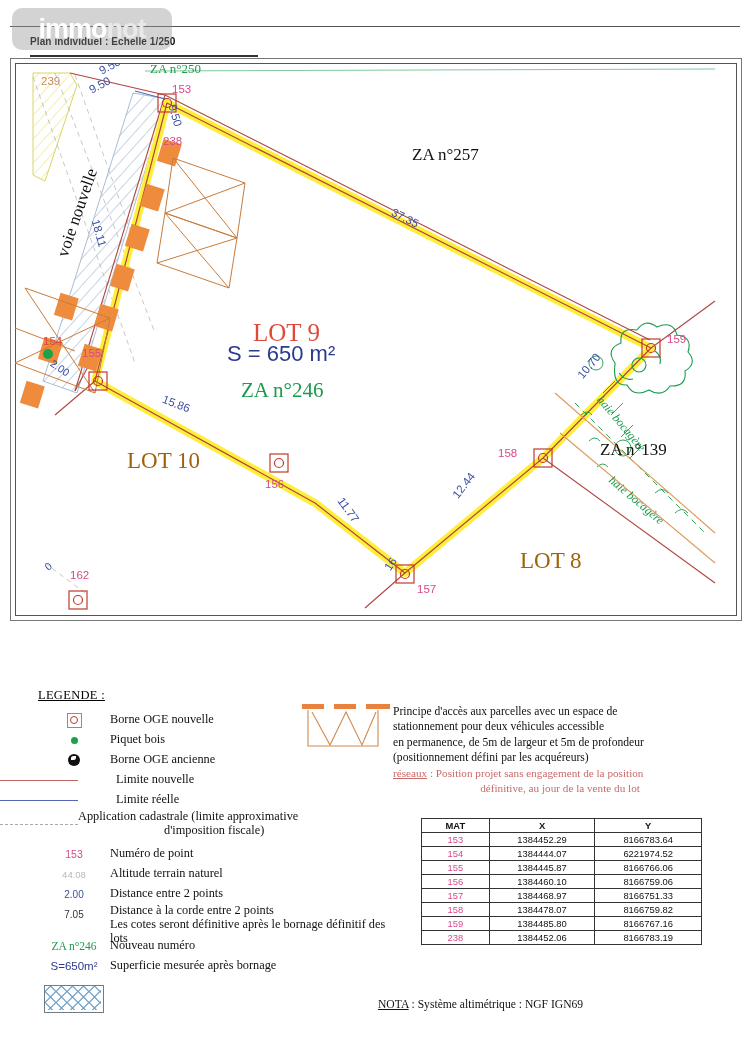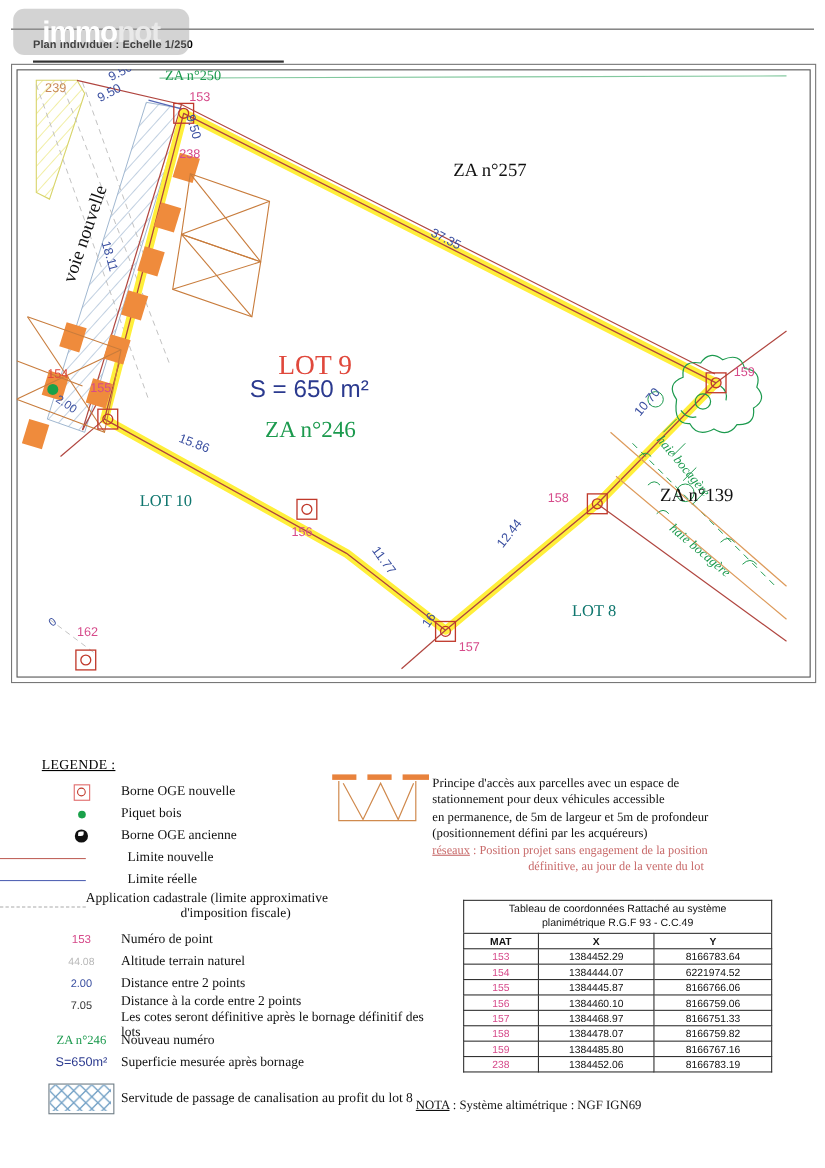--- a/index.html
+++ b/index.html
@@ -29,21 +29,21 @@
 
   
   #plan{position:absolute;left:15px;top:63px;width:720px;height:551px;overflow:hidden;}
   #plan svg{position:absolute;left:0;top:0;}
 
   
   .mlabel{position:absolute;white-space:nowrap;pointer-events:none;}
   .lot9-t{font-size:25px;color:#e0483c;font-family:"Liberation Serif",serif;}
   .lot9-s{font-size:22px;color:#2b3a8f;font-family:"Liberation Sans",sans-serif;}
   .lot9-za{font-size:21px;color:#1c9a4e;font-family:"Liberation Serif",serif;}
-  .lotname{font-size:15px;color:#0f766e;font-family:"Liberation Serif",serif;}
+  .lotname{font-size:23px;color:#a16207;font-family:"Liberation Serif",serif;}
   .zaname{font-size:17px;color:#111;font-family:"Liberation Serif",serif;}
   .ptnum{font-size:11.5px;color:#d64a8a;font-family:"Liberation Sans",sans-serif;}
   .dim{font-size:11.5px;color:#3a4fa0;font-family:"Liberation Sans",sans-serif;}
   .dim-sm{font-size:10.5px;color:#3a4fa0;font-family:"Liberation Sans",sans-serif;}
   .voie{font-size:17px;color:#111;font-family:"Liberation Serif",serif;}
   .haie{font-size:12px;color:#1c9a4e;font-family:"Liberation Serif",serif;font-style:italic;}
   .za257top{font-size:12px;color:#1c9a4e;font-family:"Liberation Serif",serif;}
 
   
   #legend{position:absolute;left:38px;top:688px;width:360px;}
@@ -379,21 +379,20 @@
     </div>
 
     <div class="lrow hatchrow" style="margin-top:6px;">
       <div class="lsym">
         <span class="sym-hatch">
           <svg width="56" height="24">
             <rect width="56" height="24" fill="url(#hatchLeg)"></rect>
           </svg>
         </span>
       </div>
-      <div class="ltxt">Servitude de passage de canalisation au profit du lot 8</div>
     </div>
   </div>
 
   <svg id="access-sym" viewBox="0 0 92 60">
     <rect x="2" y="2" width="22" height="5" fill="#e8823c"></rect>
     <rect x="34" y="2" width="22" height="5" fill="#e8823c"></rect>
     <rect x="66" y="2" width="24" height="5" fill="#e8823c"></rect>
     <path d="M8,8 L8,44 L78,44 L78,8" fill="none" stroke="#d08a4e" stroke-width="1.1"></path>
     <path d="M12,10 L30,43 L46,10 L62,43 L76,10" fill="none" stroke="#d08a4e" stroke-width="1.1"></path>
   </svg>
@@ -410,26 +409,20 @@
     <span class="c">définitive, au jour de la vente du lot</span>
   </div>
 
   <table id="coord">
     <colgroup>
         <col class="c1">
         <col class="c2">
         <col class="c3">
       </colgroup>
     <tbody>
-        <tr>
-      <td class="cap" colspan="3">
-        <span>Tableau de coordonnées Rattaché au système</span><br>
-        <span>planimétrique R.G.F 93 - C.C.49</span>
-      </td>
-    </tr>
     <tr>
       <th>MAT</th>
       <th>X</th>
       <th>Y</th>
     </tr>
     <tr>
       <td class="mat">153</td>
       <td>1384452.29</td>
       <td>8166783.64</td>
     </tr>

